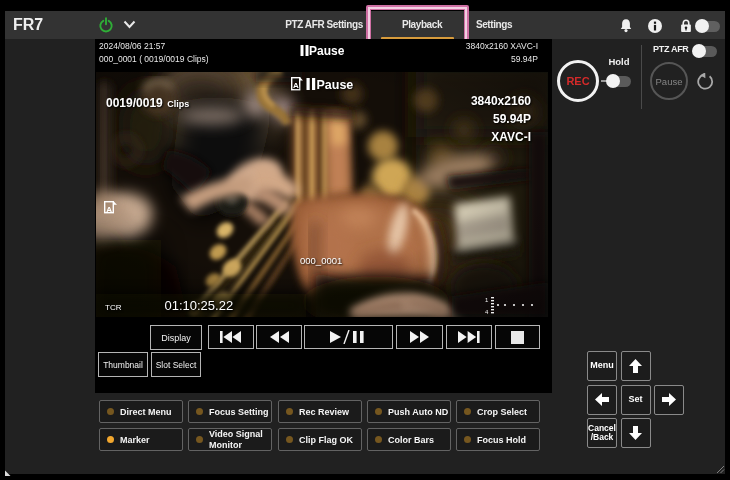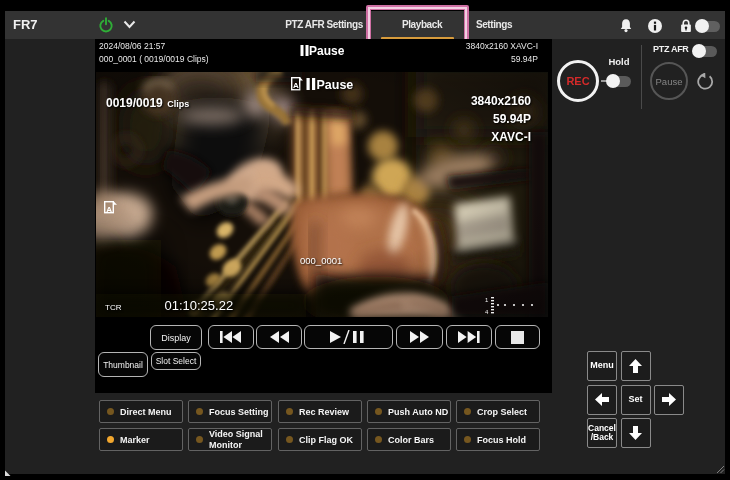--- a/index.html
+++ b/index.html
@@ -3,33 +3,33 @@
 <meta charset="utf-8">
 <style>
   html,body{margin:0;padding:0;background:#000;width:730px;height:480px;overflow:hidden;}
   *{box-sizing:border-box;font-family:"Liberation Sans",sans-serif;}
   .abs{position:absolute;}
   #panel{position:absolute;left:5px;top:11px;width:720px;height:463px;background:#212121;}
   #topbar{position:absolute;left:5px;top:11px;width:720px;height:28px;background:#333333;}
   .tab{position:absolute;top:11px;height:28px;line-height:28px;color:#e8e8e8;font-size:10px;font-weight:600;letter-spacing:-0.4px;text-align:center;white-space:nowrap;}
   #vc{position:absolute;left:95px;top:39px;width:457px;height:354px;background:#000;}
   .ovl{position:absolute;color:#e8e8e8;white-space:nowrap;}
-  .btn{position:absolute;background:#060606;border:1px solid #b5b5b5;border-radius:6px;color:#f2f2f2;display:flex;align-items:center;justify-content:center;}
+  .btn{position:absolute;background:#060606;border:1px solid #b5b5b5;border-radius:0;color:#f2f2f2;display:flex;align-items:center;justify-content:center;}
   .fnb{position:absolute;width:84px;height:23px;background:#1b1b1b;border:1px solid #636363;border-radius:2px;color:#f5f5f5;font-size:9px;font-weight:700;display:flex;align-items:center;}
   .dot{width:7px;height:7px;border-radius:50%;margin:0 6px 0 7px;flex:0 0 auto;}
   .dpb{position:absolute;width:30px;height:30px;background:#1c1c1c;border:1px solid #8a8a8a;border-radius:2px;color:#fff;font-size:9px;font-weight:700;display:flex;align-items:center;justify-content:center;text-align:center;line-height:1.1;}
   .toggle{position:absolute;width:24px;height:11px;background:#5a5a5a;border-radius:6px;}
   .toggle:before{content:"";position:absolute;left:-1px;top:-1.5px;width:14px;height:14px;border-radius:50%;background:#f2f2f2;}
 </style>
 </head>
 <body>
 <div id="panel"></div>
 <div id="topbar"></div>
 
-<div class="abs" style="left:13px;top:11px;height:28px;line-height:28px;color:#f0f0f0;font-size:13px;font-weight:700;">FR7</div>
+<div class="abs" style="left:13px;top:11px;height:28px;line-height:28px;color:#f0f0f0;font-size:16px;font-weight:700;">FR7</div>
 <svg class="abs" style="left:98px;top:17px;" width="16" height="16" viewBox="0 0 16 16">
   <path d="M5.3 3.8 A5.7 5.7 0 1 0 10.7 3.8" fill="none" stroke="#2fae37" stroke-width="1.9" stroke-linecap="round"></path>
   <line x1="8" y1="1.2" x2="8" y2="7.2" stroke="#2fae37" stroke-width="1.9" stroke-linecap="round"></line>
 </svg>
 <svg class="abs" style="left:123px;top:20px;" width="13" height="9" viewBox="0 0 13 9">
   <polyline points="1.5,1.5 6.5,7 11.5,1.5" fill="none" stroke="#e8e8e8" stroke-width="2"></polyline>
 </svg>
 <div class="tab" style="left:212px;width:60px;margin-top:48px;">Live</div>
 <div class="tab" style="left:274px;width:100px;">PTZ AFR Settings</div>
 <div class="tab" style="left:387px;width:70px;">Playback</div>
@@ -278,21 +278,21 @@
     <svg width="22" height="12" viewBox="0 0 22 12">
       <polygon points="0,0 0,12 8.6,6" fill="#f2f2f2"></polygon>
       <polygon points="9.6,0 9.6,12 18.2,6" fill="#f2f2f2"></polygon>
       <rect x="19" y="0" width="2.6" height="12" fill="#f2f2f2"></rect>
     </svg>
   </div>
 <div class="btn" style="left:495px;top:325px;width:45px;height:24px;">
     <div style="width:13px;height:13px;background:#e8e8e8;"></div>
   </div>
 <div class="btn" style="left:98px;top:352px;width:50px;height:25px;font-size:8.5px;">Thumbnail</div>
-<div class="btn" style="left:151px;top:352px;width:50px;height:18px;font-size:8.5px;">Slot Select</div>
+<div class="btn" style="left:151px;top:352px;width:50px;height:25px;font-size:8.5px;">Slot Select</div>
 
 <div class="fnb" style="left:99px;top:400px;"><span class="dot" style="background:#76571f;"></span>Direct Menu</div>
 <div class="fnb" style="left:188px;top:400px;"><span class="dot" style="background:#76571f;"></span>Focus Setting</div>
 <div class="fnb" style="left:278px;top:400px;"><span class="dot" style="background:#76571f;"></span>Rec Review</div>
 <div class="fnb" style="left:367px;top:400px;"><span class="dot" style="background:#76571f;"></span>Push Auto ND</div>
 <div class="fnb" style="left:456px;top:400px;"><span class="dot" style="background:#76571f;"></span>Crop Select</div>
 <div class="fnb" style="left:99px;top:428px;"><span class="dot" style="background:#f2a72e;"></span>Marker</div>
 <div class="fnb" style="left:188px;top:428px;line-height:1.15;"><span class="dot" style="background:#76571f;"></span>Video Signal<br>Monitor</div>
 <div class="fnb" style="left:278px;top:428px;"><span class="dot" style="background:#76571f;"></span>Clip Flag OK</div>
 <div class="fnb" style="left:367px;top:428px;"><span class="dot" style="background:#76571f;"></span>Color Bars</div>

